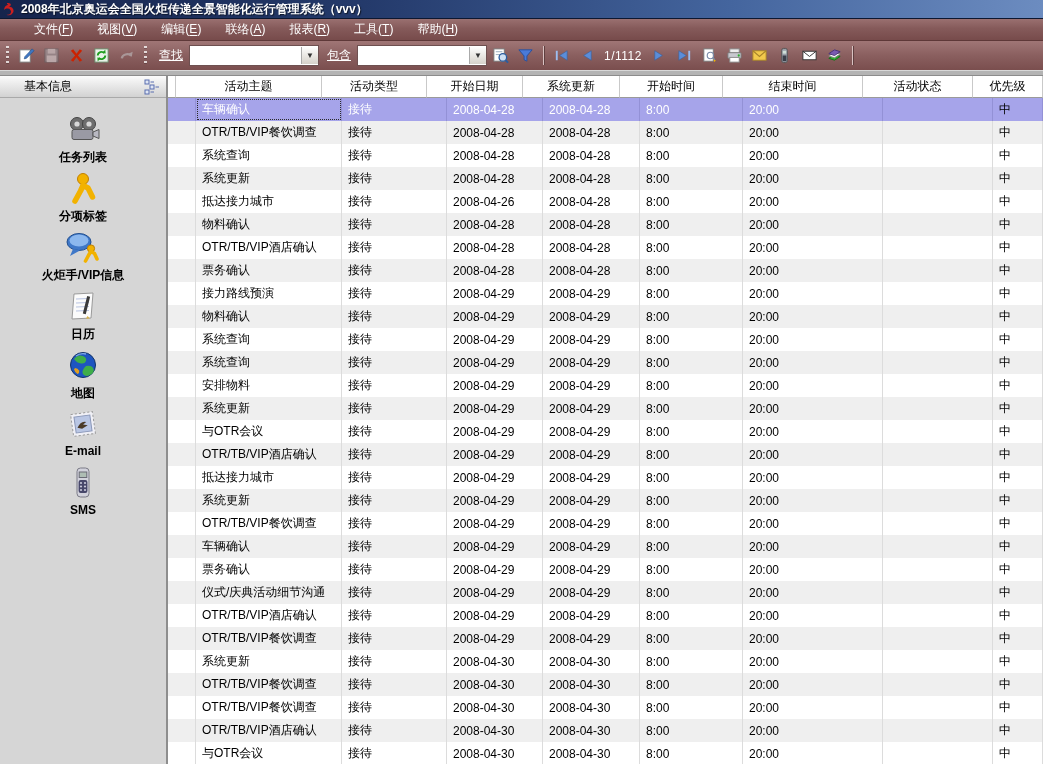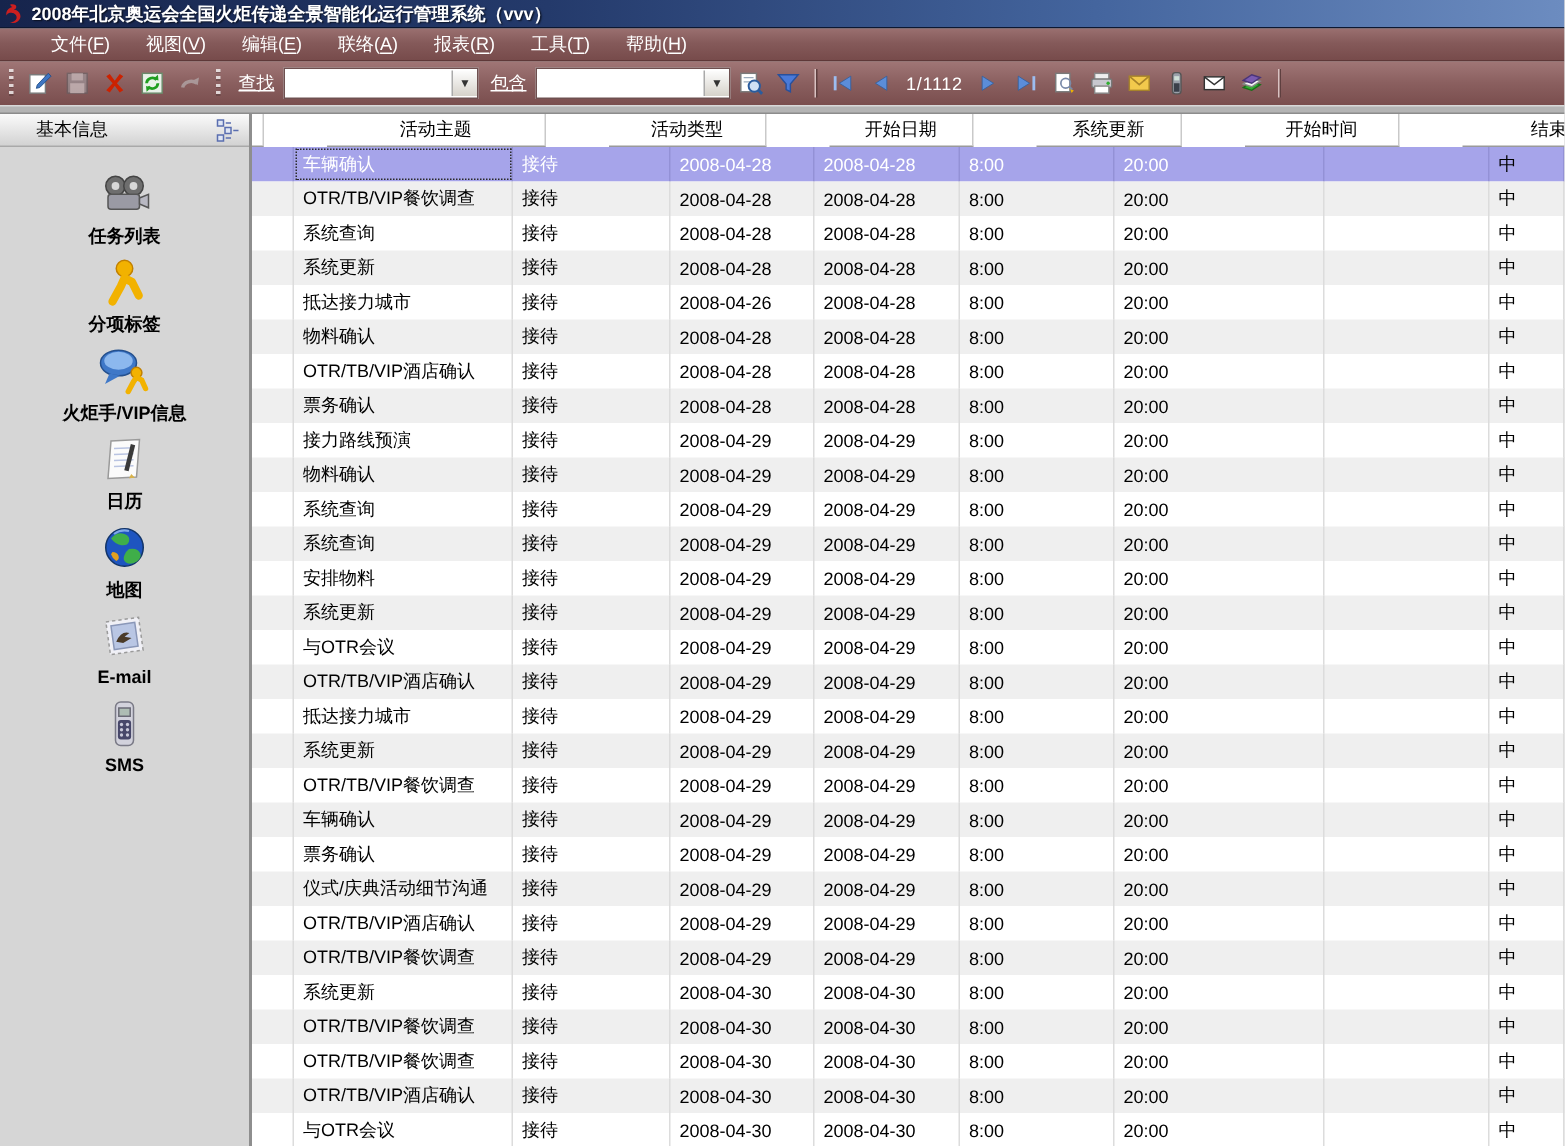--- a/index.html
+++ b/index.html
@@ -74,21 +74,21 @@
   .sb-header .sb-hicon{margin-right:6px;width:16px;height:16px;}
   .sb-items{display:flex;flex-direction:column;align-items:center;padding-top:14px;}
   .sb-item{
     width:150px;height:59px;display:flex;flex-direction:column;align-items:center;
     justify-content:flex-start;color:#000;font-weight:bold;
   }
   .sb-item .sb-icon{width:34px;height:34px;}
   .sb-item .sb-label{margin-top:3px;white-space:nowrap;}
   
   .grid{flex:1;background:#fff;overflow:hidden;--cols:8px 146px 105px 96px 97px 103px 140px 110px 1fr;}
-  .grid-header{display:grid;grid-template-columns:var(--cols);height:22px;background:#fff;gap:42px;}
+  .grid-header{display:grid;grid-template-columns:var(--cols);height:22px;background:#fff;}
   .gh-cell{
     display:flex;align-items:center;justify-content:center;
     border-right:1px solid #c9c9c9;border-bottom:1px solid #9a9a9a;
     white-space:nowrap;overflow:hidden;color:#000;
   }
   .gh-cell.ind{border-right:1px solid #c9c9c9;}
   .grid-row{display:grid;grid-template-columns:var(--cols);height:23px;padding-left:20px;}
   .grid-row.odd{background:#ffffff;}
   .grid-row.even{background:#efefef;}
   .g-cell{

